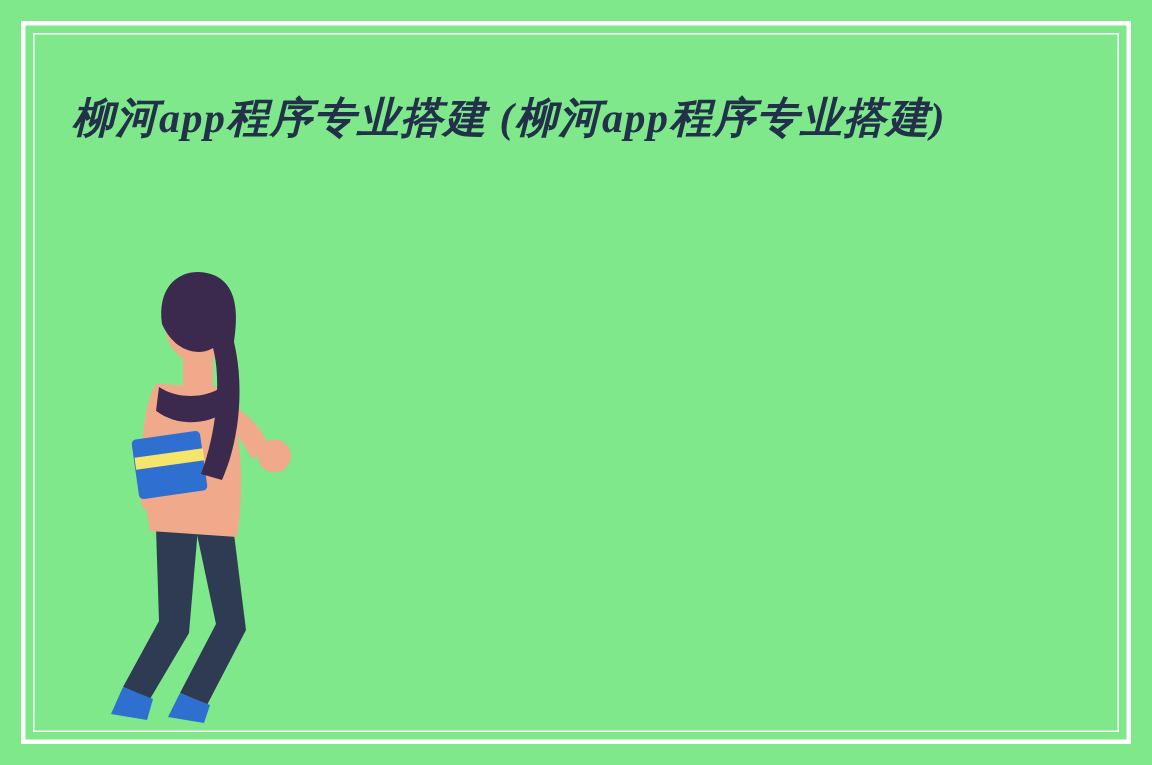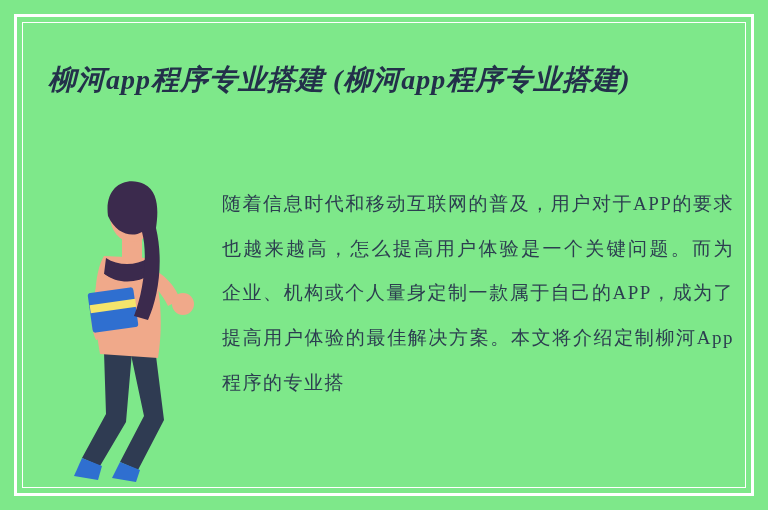--- a/index.html
+++ b/index.html
@@ -112,15 +112,14 @@
       <rect x="30" y="132" width="46" height="8" fill="#f5e56b" transform="rotate(-8 53 136)"></rect>
 
       <path d="M62 60 L82 60 L82 90 L62 90 Z" fill="#f0a98a"></path>
 
       <ellipse cx="72" cy="46" rx="22" ry="26" fill="#f0a98a"></ellipse>
 
       <path d="M48 46 C44 16 66 6 84 14 C100 22 98 44 96 58 C104 92 98 128 88 150 L74 146 C84 120 88 84 82 62 C72 68 56 64 48 46 Z" fill="#3b2a4d"></path>
     </svg>
   </div>
 
-  <div class="body-text">随着信息时代和移动互联网的普及，用户对于APP的要求也越来越高，怎么提高用户体验是一个关键问题。而为企业、机构或个人量身定制一款属于自己的APP，成为了提高用户体验的最佳解决方案。本文将介绍定制柳河App程序的专业搭</div>
 
 </div>
 
 </body></html>

